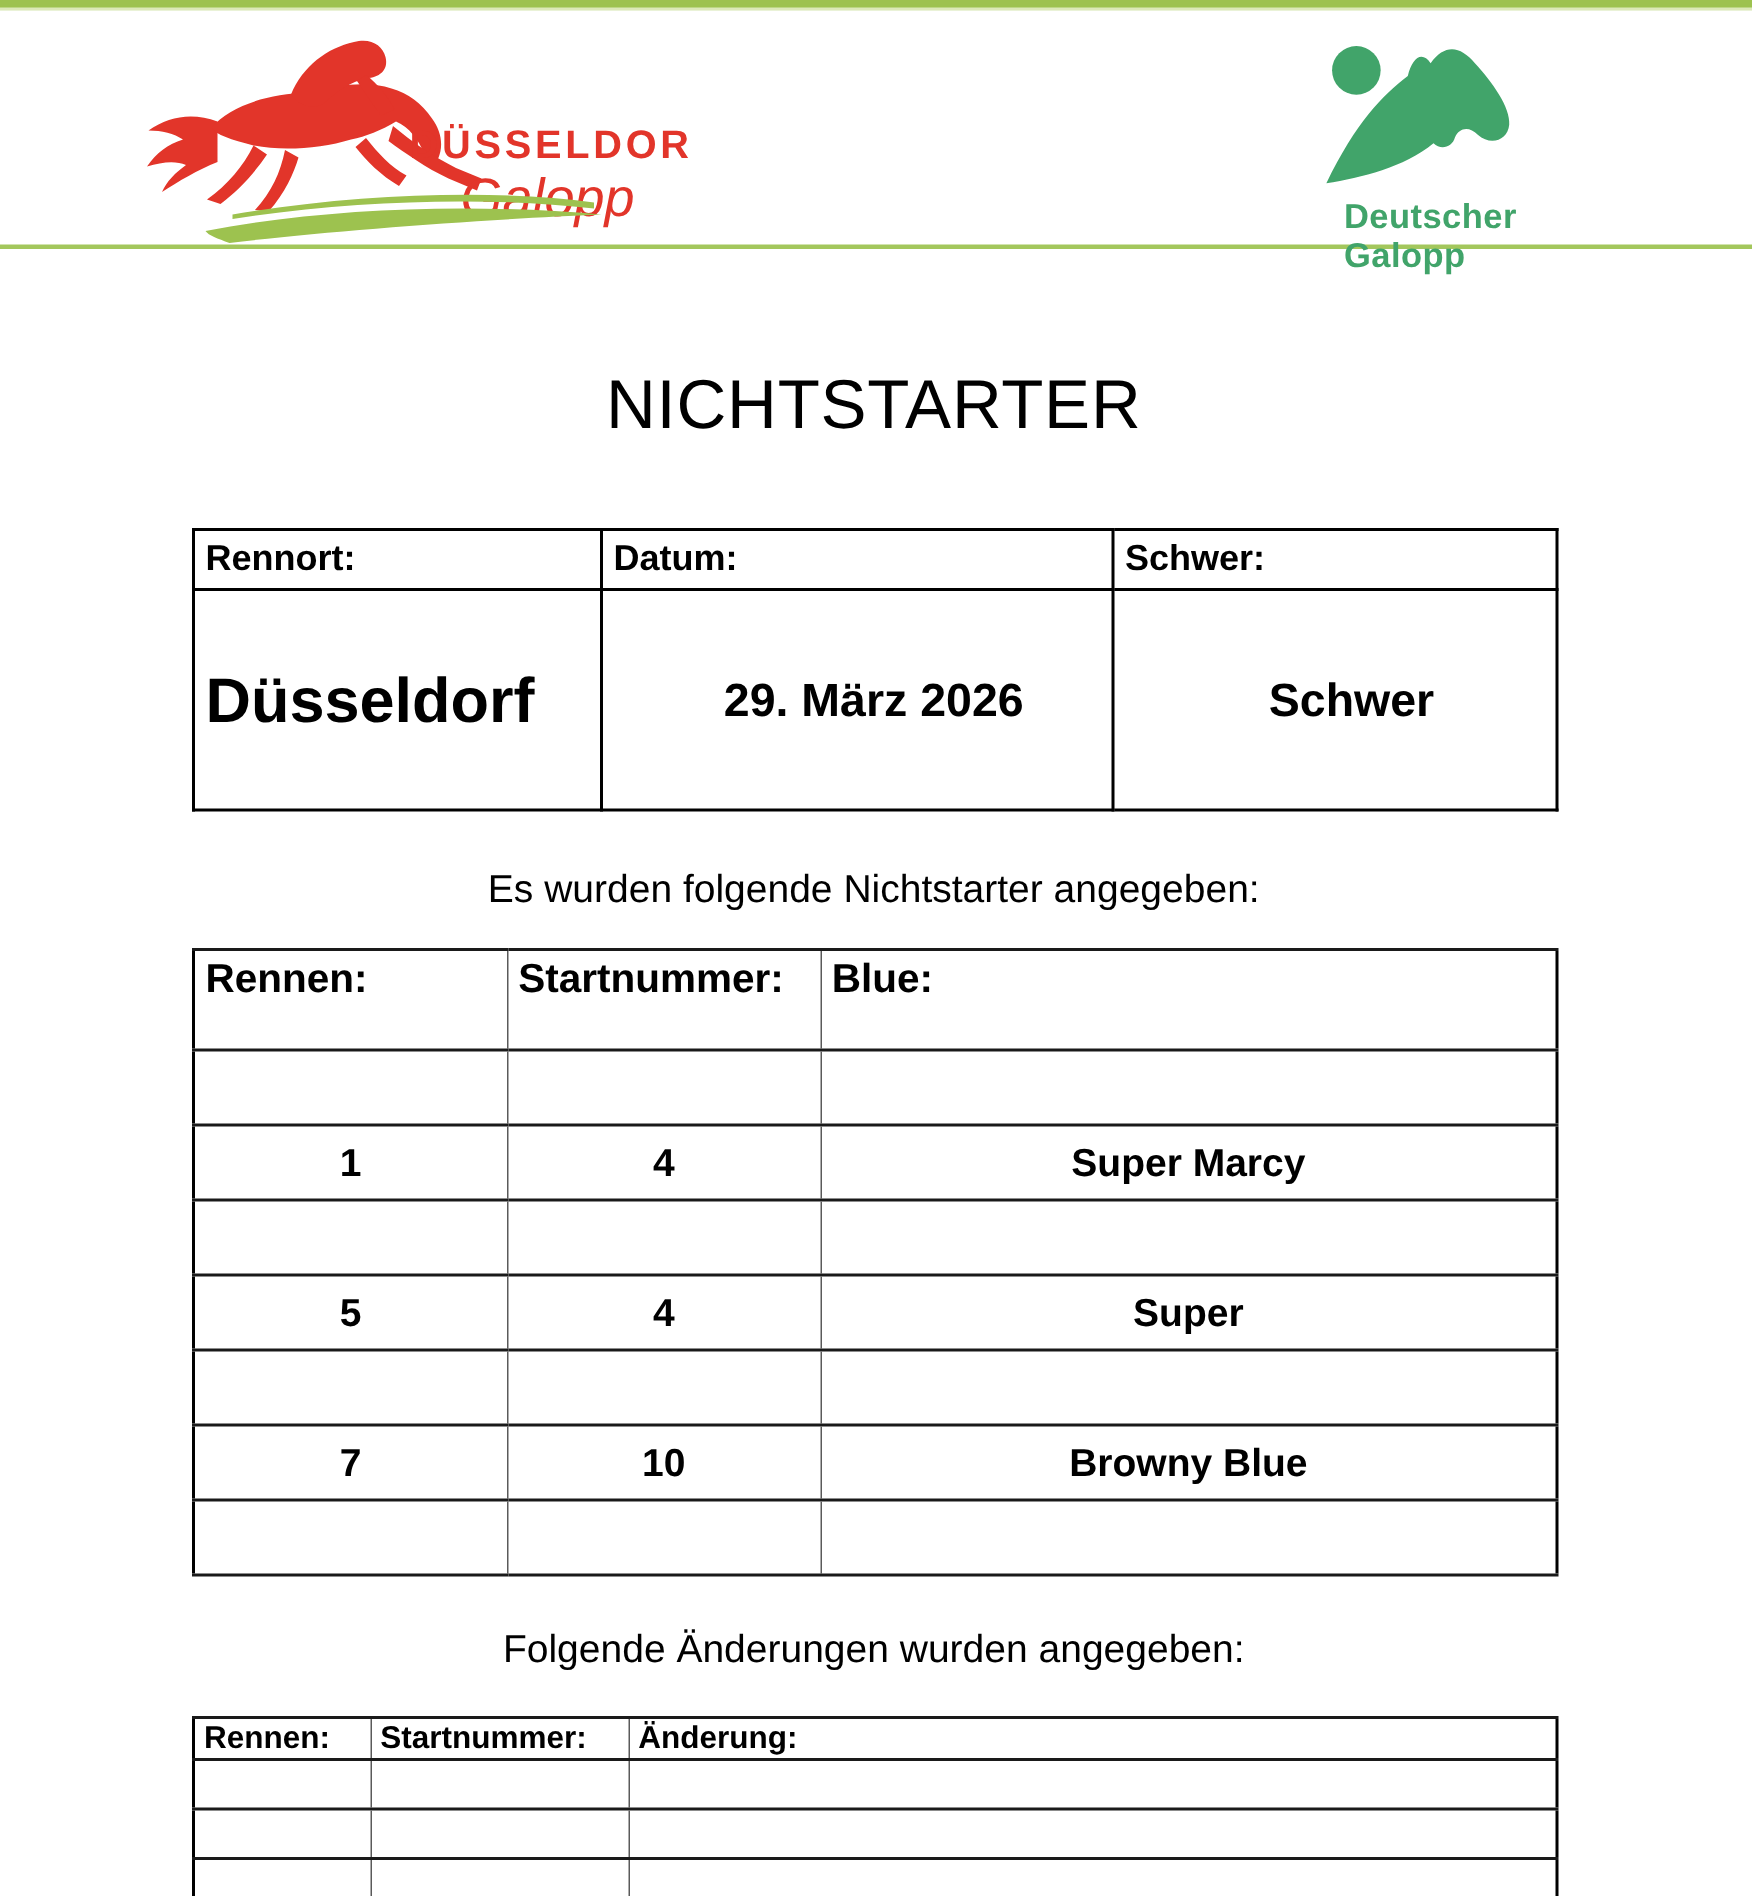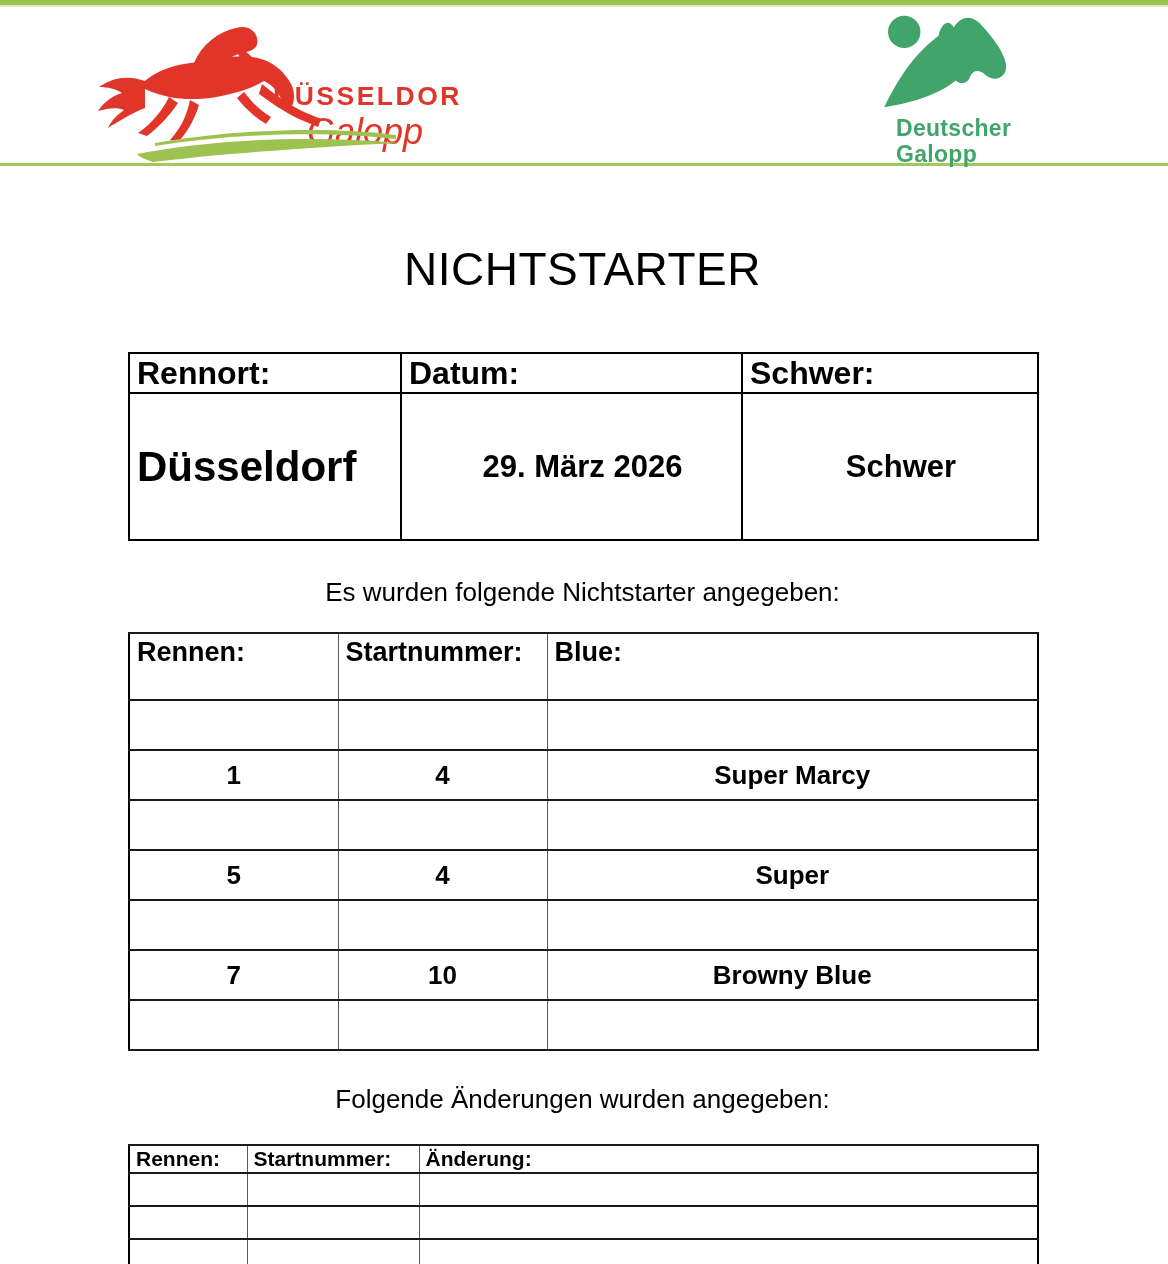--- a/index.html
+++ b/index.html
@@ -4,31 +4,31 @@
 <style>
   html,body{margin:0;padding:0;background:#fff;}
   body{
     width:1168px;height:1264px;position:relative;overflow:hidden;
     font-family:"Liberation Sans", sans-serif;color:#000;
   }
   
   .top-bar{height:5px;background:#9dc24f;border-bottom:2px solid #dce9b8;}
   .header{position:relative;height:156px;border-bottom:3px solid #a3c75c;background:#fff;}
   .left-logo{position:absolute;left:95px;top:14px;width:365px;height:142px;}
-  .right-logo{position:absolute;left:878px;top:3px;width:150px;height:150px;}
+  .right-logo{position:absolute;left:878px;top:18px;width:150px;height:150px;}
   .right-logo .dg-text{margin:2px 0 0 18px;line-height:24px;font-size:23px;font-weight:bold;color:#41a46a;letter-spacing:.3px;}
   
   .content{width:909px;margin-left:128px;}
   h1.doc-title{margin:77px 0 0;font-size:46px;line-height:52px;font-weight:normal;text-align:center;letter-spacing:.5px;}
   table{border-collapse:collapse;table-layout:fixed;width:909px;}
   td{overflow:hidden;}
   
   .t-info{margin-top:57px;border:2px solid #000;}
   .t-info td{border:2px solid #000;padding-left:23px;}
-  .t-info tr.hdr td{height:38px;font-weight:bold;font-size:32px;vertical-align:middle;padding:0 0 0 7px;}
+  .t-info tr.hdr td{height:38px;font-weight:bold;font-size:24px;vertical-align:middle;padding:0 0 0 7px;}
   .t-info tr.val td{height:143px;font-weight:bold;vertical-align:middle;}
   .t-info td.city{font-size:42px;padding-left:7px;}
   .t-info td.ctr{font-size:31px;text-align:center;}
   
   p.intro1{margin:36px 0 0;font-size:26px;font-weight:normal;text-align:center;}
   p.intro2{margin:33px 0 0;font-size:26px;font-weight:normal;text-align:center;}
   
   .t-ns{margin-top:24px;border:2px solid #000;}
   .t-ns td{border:2px solid #1a1a1a;border-left:1px solid #5a5a5a;border-right:1px solid #5a5a5a;}
   .t-ns tr.hdr td{height:62px;vertical-align:top;padding:3px 0 0 7px;font-weight:bold;font-size:27px;}

